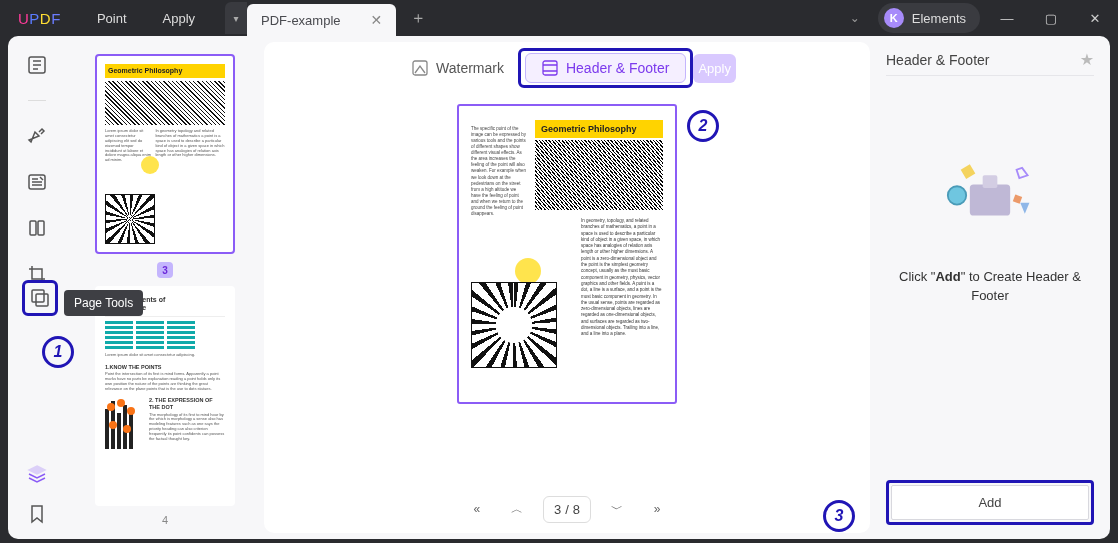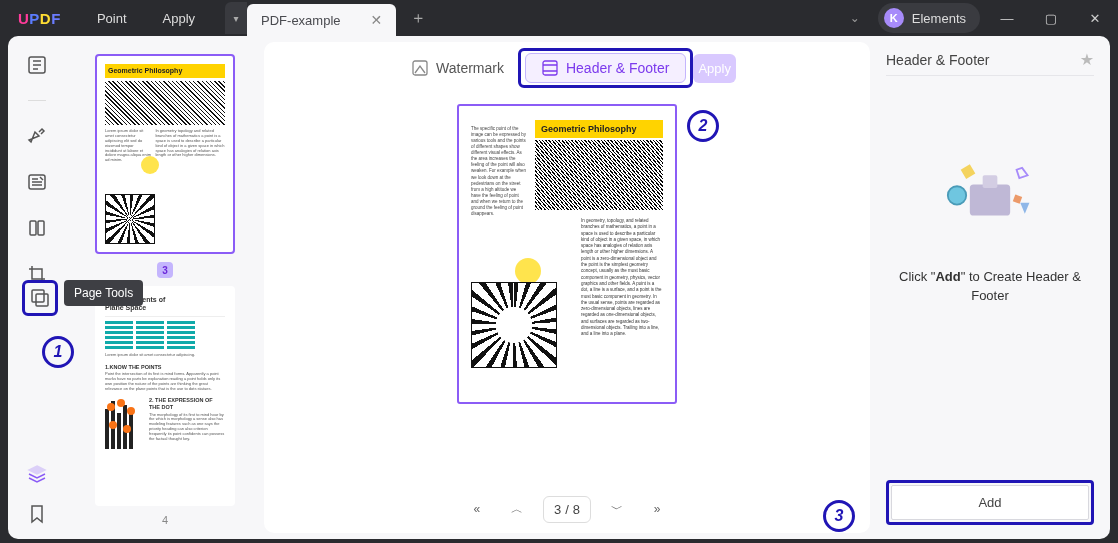--- a/index.html
+++ b/index.html
@@ -1,19 +1,19 @@
 <!DOCTYPE html>
 <html><head>
 <meta charset="utf-8">
 <style>
 * { box-sizing: border-box; margin: 0; padding: 0; font-family: -apple-system, BlinkMacSystemFont, "Segoe UI", sans-serif; }
 body { width: 1118px; height: 543px; background: #2a2b2f; overflow: hidden; position: relative; }
 
 .titlebar { height: 36px; background: #2a2b2f; display: flex; align-items: center; color: #ddd; font-size: 13px; }
-.logo { padding: 0 18px; font-weight: 700; font-size: 15px; letter-spacing: 0.5px; }
+.logo { padding: 0 18px; font-weight: 400; font-size: 15px; letter-spacing: 0.5px; }
 .logo .u1 { color: #ff3b9a; }
 .logo .u2 { color: #5b7cff; }
 .logo .u3 { color: #ffdd33; }
 .logo .u4 { color: #6b7cff; }
 .menu-item { padding: 0 18px; cursor: pointer; }
 .tab-area { display: flex; align-items: center; height: 100%; margin-left: 12px; }
 .tab-handle { width: 22px; height: 32px; background: #393a3f; border-radius: 6px 0 0 0; display: flex; align-items: center; justify-content: center; color: #aaa; font-size: 10px; }
 .tab { background: #f7f7f9; color: #4a4b50; height: 32px; padding: 0 14px; display: flex; align-items: center; border-radius: 6px 6px 0 0; gap: 30px; align-self: flex-end; }
 .tab-close { color: #888; font-size: 14px; cursor: pointer; }
 .tab-add { color: #aaa; font-size: 16px; margin-left: 14px; cursor: pointer; }
@@ -25,21 +25,21 @@
 
 .app-body { position: absolute; top: 36px; left: 8px; right: 8px; bottom: 4px; background: #f7f7f9; border-radius: 10px; display: flex; overflow: hidden; }
 
 .left-rail { width: 58px; display: flex; flex-direction: column; align-items: center; padding-top: 18px; gap: 24px; }
 .rail-icon { width: 22px; height: 22px; display: flex; align-items: center; justify-content: center; color: #555; cursor: pointer; position: relative; }
 .rail-sep { width: 18px; height: 1px; background: #ddd; }
 .rail-spacer { flex: 1; }
 .rail-bottom { display: flex; flex-direction: column; align-items: center; gap: 18px; padding-bottom: 14px; }
 .layers-icon { color: #8b5cf6; }
 
-.pagetools-group { position: absolute; left: 22px; top: 280px; display: flex; align-items: flex-start; z-index: 20; }
+.pagetools-group { position: absolute; left: 22px; top: 280px; display: flex; align-items: flex-end; z-index: 20; }
 .pagetools-iconbox { width: 36px; height: 36px; border: 3px solid #2015b5; border-radius: 6px; background: #f7f7f9; display: flex; align-items: center; justify-content: center; color: #555; }
 .pagetools-tip { background: #3e3f44; color: #fff; padding: 6px 10px; border-radius: 4px; font-size: 12px; margin-left: 6px; }
 
 .thumb-panel { width: 198px; padding: 10px 8px; overflow: hidden; }
 .thumb { border: 2px solid #8b5cf6; border-radius: 4px; margin: 8px auto; width: 140px; background: #fff; }
 .thumb.t1 { height: 200px; }
 .thumb.t2 { height: 220px; border-color: transparent; }
 .thumb-body { padding: 8px; font-size: 5px; color: #333; line-height: 1.2; position: relative; height: 100%; }
 .gp-banner { background: #ffd300; color: #222; font-weight: 700; font-size: 7px; padding: 3px; margin-bottom: 3px; }
 .gp-img { height: 44px; background: repeating-linear-gradient(45deg, #111 0 1px, #fff 1px 3px); margin-bottom: 4px; }

